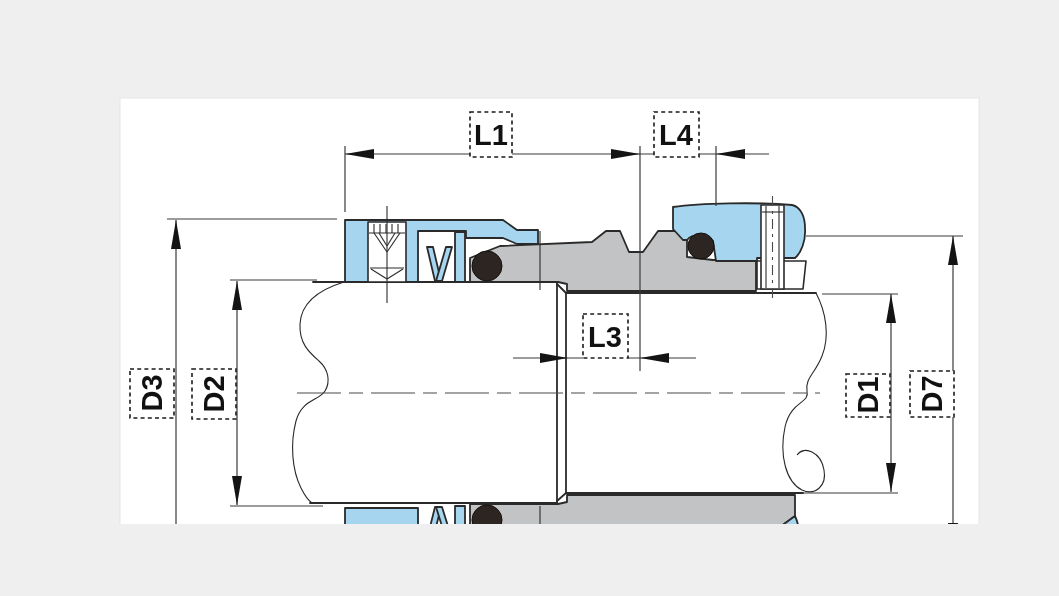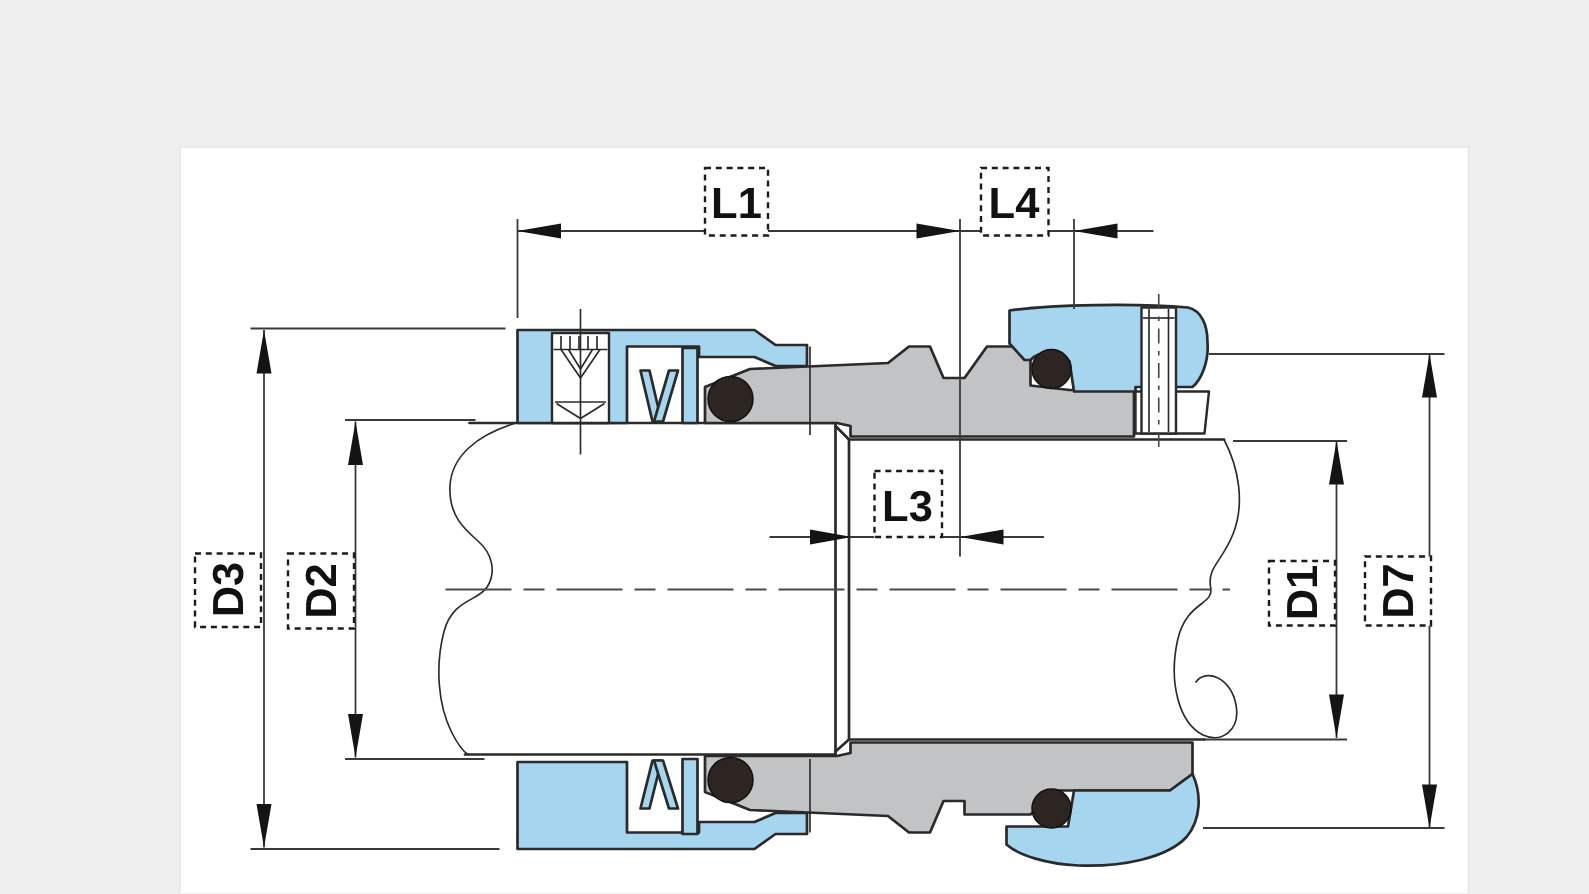--- a/index.html
+++ b/index.html
@@ -1,16 +1,16 @@
 <!DOCTYPE html>
 <html style="--c-bg: #efefef; --c-panel: #ffffff; --c-blue: #a6d5ef; --c-gray: #c2c3c4; --c-oring: #2d2522; --c-line: #2a2a2a; --c-dim: #3a3a3a;"><head>
 <meta charset="utf-8">
 <style>
   html,body{margin:0;padding:0;background:var(--c-bg,#efefef);}
-  .stage{position:relative;width:1059px;height:596px;background:var(--c-bg,#efefef);overflow:hidden;
+  .stage{position:relative;width:1059px;height:524px;background:var(--c-bg,#efefef);overflow:hidden;
          font-family:"Liberation Sans", sans-serif;text-decoration:underline;}
   svg{position:absolute;left:0;top:0;display:block;}
   .panel{fill:var(--c-panel,#fff);stroke:#e6e6e6;stroke-width:1;}
   .part-blue{fill:var(--c-blue,#a6d5ef);stroke:var(--c-line,#2a2a2a);stroke-width:1.8;stroke-linejoin:round;}
   .part-gray{fill:var(--c-gray,#c2c3c4);stroke:var(--c-line,#2a2a2a);stroke-width:1.8;stroke-linejoin:round;}
   .part-white{fill:var(--c-panel,#fff);stroke:var(--c-line,#2a2a2a);stroke-width:1.6;stroke-linejoin:round;}
   .oring{fill:var(--c-oring,#2d2522);stroke:#15100d;stroke-width:1;}
   .outline{stroke:var(--c-line,#2a2a2a);stroke-width:1.8;fill:none;stroke-linecap:round;}
   .thin{stroke:var(--c-line,#2a2a2a);stroke-width:1.1;fill:none;}
   .dim{stroke:var(--c-dim,#3a3a3a);stroke-width:1.2;fill:none;}

